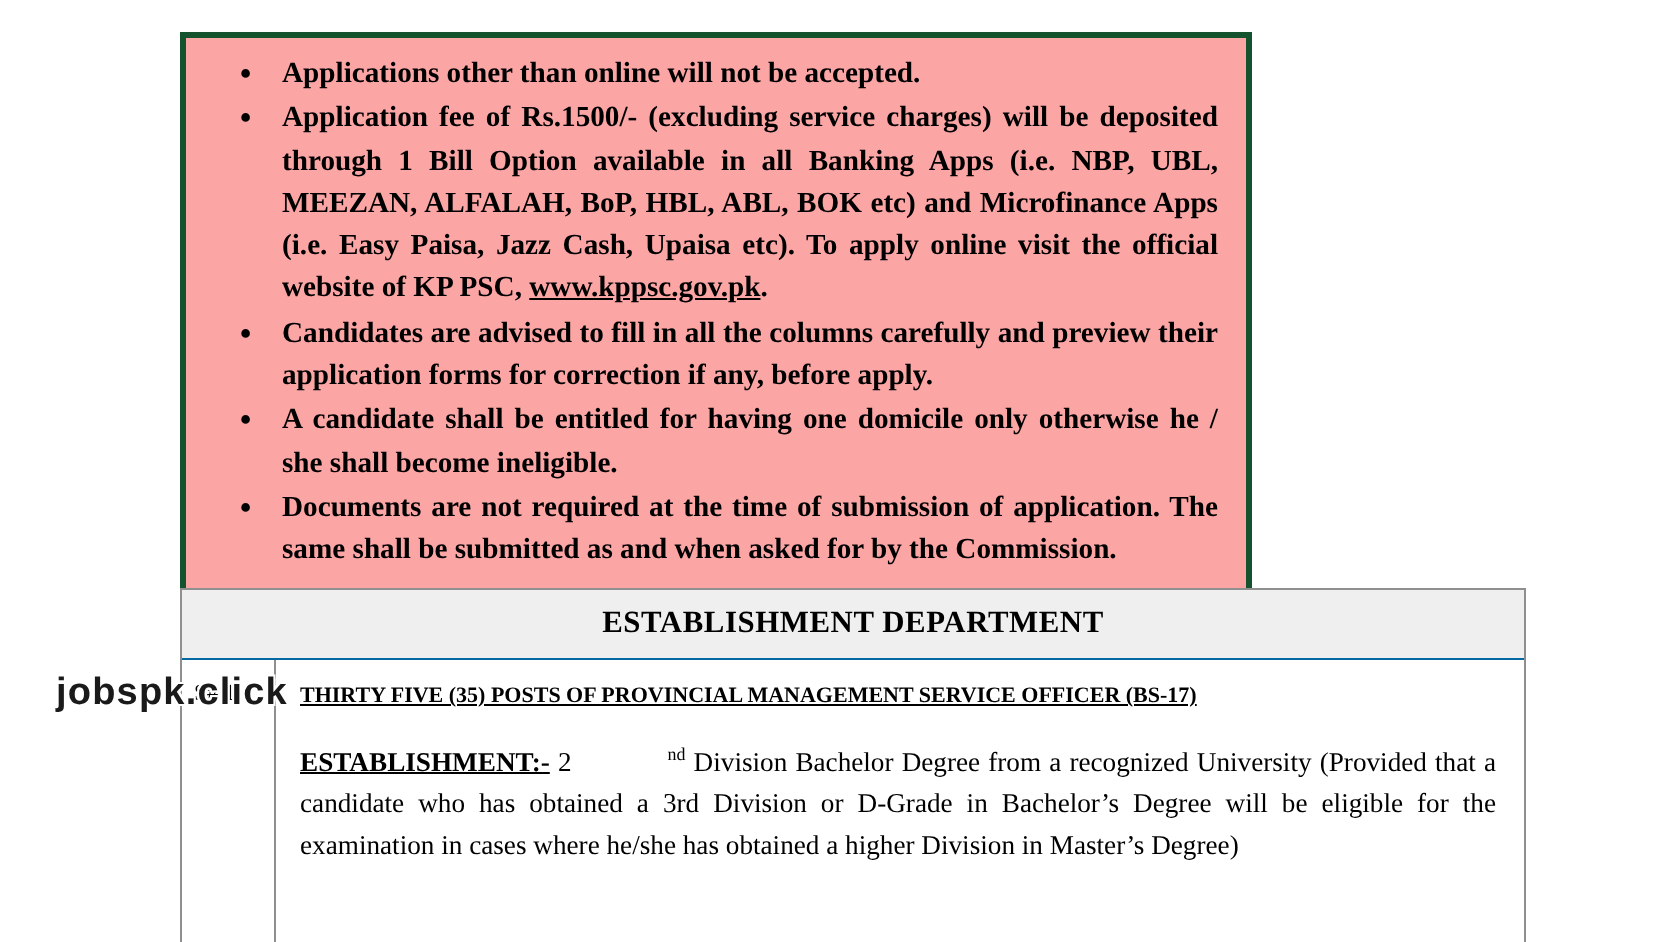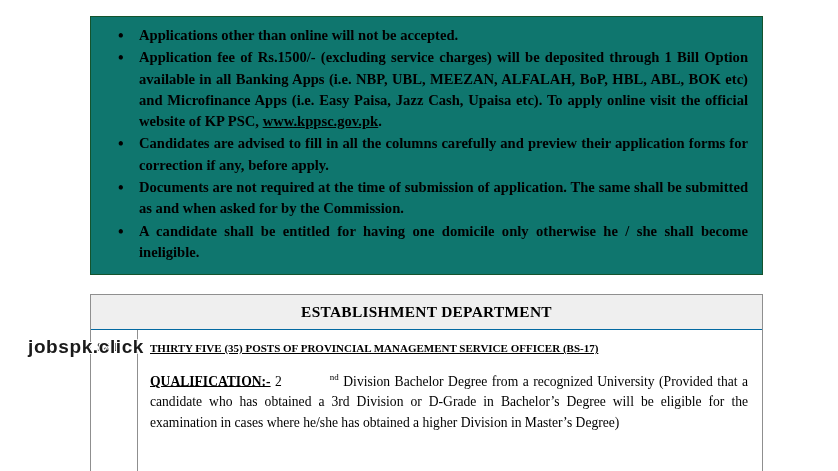--- a/index.html
+++ b/index.html
@@ -14,24 +14,24 @@
     overflow: hidden;
     font-family: "Liberation Serif", serif;
     color: #000000;
   }
 
   
   #notice-box {
     position: absolute;
     left: 90px;
     top: 16px;
-    width: 673px;
+    width: 536px;
     box-sizing: border-box;
-    background: #0f766e;
-    border: 1px solid #14532d;
+    background: #fca5a5;
+    border: 3px solid #14532d;
     padding: 8px 14px 10px 14px;
   }
   #notice-list {
     margin: 0;
     padding: 0 0 0 34px;
     list-style: none;
   }
   #notice-list li {
     position: relative;
     font-family: "Liberation Serif", serif;
@@ -150,34 +150,34 @@
     <li>
       <span>Applications other than online will not be accepted.</span>
     </li>
     <li>
       <span>Application fee of Rs.1500/- (excluding service charges) will be deposited through 1 Bill Option available in all Banking Apps (i.e. NBP, UBL, MEEZAN, ALFALAH, BoP, HBL, ABL, BOK etc) and Microfinance Apps (i.e. Easy Paisa, Jazz Cash, Upaisa etc). To apply online visit the official website of KP PSC, </span><a class="kppsc-link" href="#">www.kppsc.gov.pk</a><span>.</span>
     </li>
     <li>
       <span>Candidates are advised to fill in all the columns carefully and preview their application forms for correction if any, before apply.</span>
     </li>
     <li>
-      <span>Documents are not required at the time of submission of application. The same shall be submitted as and when asked for by the Commission.</span>
+      <span>A candidate shall be entitled for having one domicile only otherwise he / she shall become ineligible.</span>
     </li>
     <li>
-      <span>A candidate shall be entitled for having one domicile only otherwise he / she shall become ineligible.</span>
+      <span>Documents are not required at the time of submission of application. The same shall be submitted as and when asked for by the Commission.</span>
     </li>
   </ul>
 </div>
 
 <div id="watermark">jobspk.click</div>
 
 <div id="dept-table">
   <div id="dept-header-row">
     <span id="dept-header-title">ESTABLISHMENT DEPARTMENT</span>
   </div>
   <div id="dept-body-row">
     <div id="serial-cell">S# 1</div>
     <div id="post-cell">
       <div id="post-title">THIRTY FIVE (35) POSTS OF PROVINCIAL MANAGEMENT SERVICE OFFICER (BS-17)</div>
-      <p id="qualification-para"><span id="qualification-label">QUALIFICATION:-</span><span> 2</span><sup>nd</sup><span> Division Bachelor Degree from a recognized University (Provided that a candidate who has obtained a 3rd Division or D-Grade in Bachelor’s Degree will be eligible for the examination in cases where he/she has obtained a higher Division in Master’s Degree)</span></p>
+      <p id="qualification-para"><span id="qualification-label">ESTABLISHMENT:-</span><span> 2</span><sup>nd</sup><span> Division Bachelor Degree from a recognized University (Provided that a candidate who has obtained a 3rd Division or D-Grade in Bachelor’s Degree will be eligible for the examination in cases where he/she has obtained a higher Division in Master’s Degree)</span></p>
     </div>
   </div>
 </div>
 
 </body></html>

